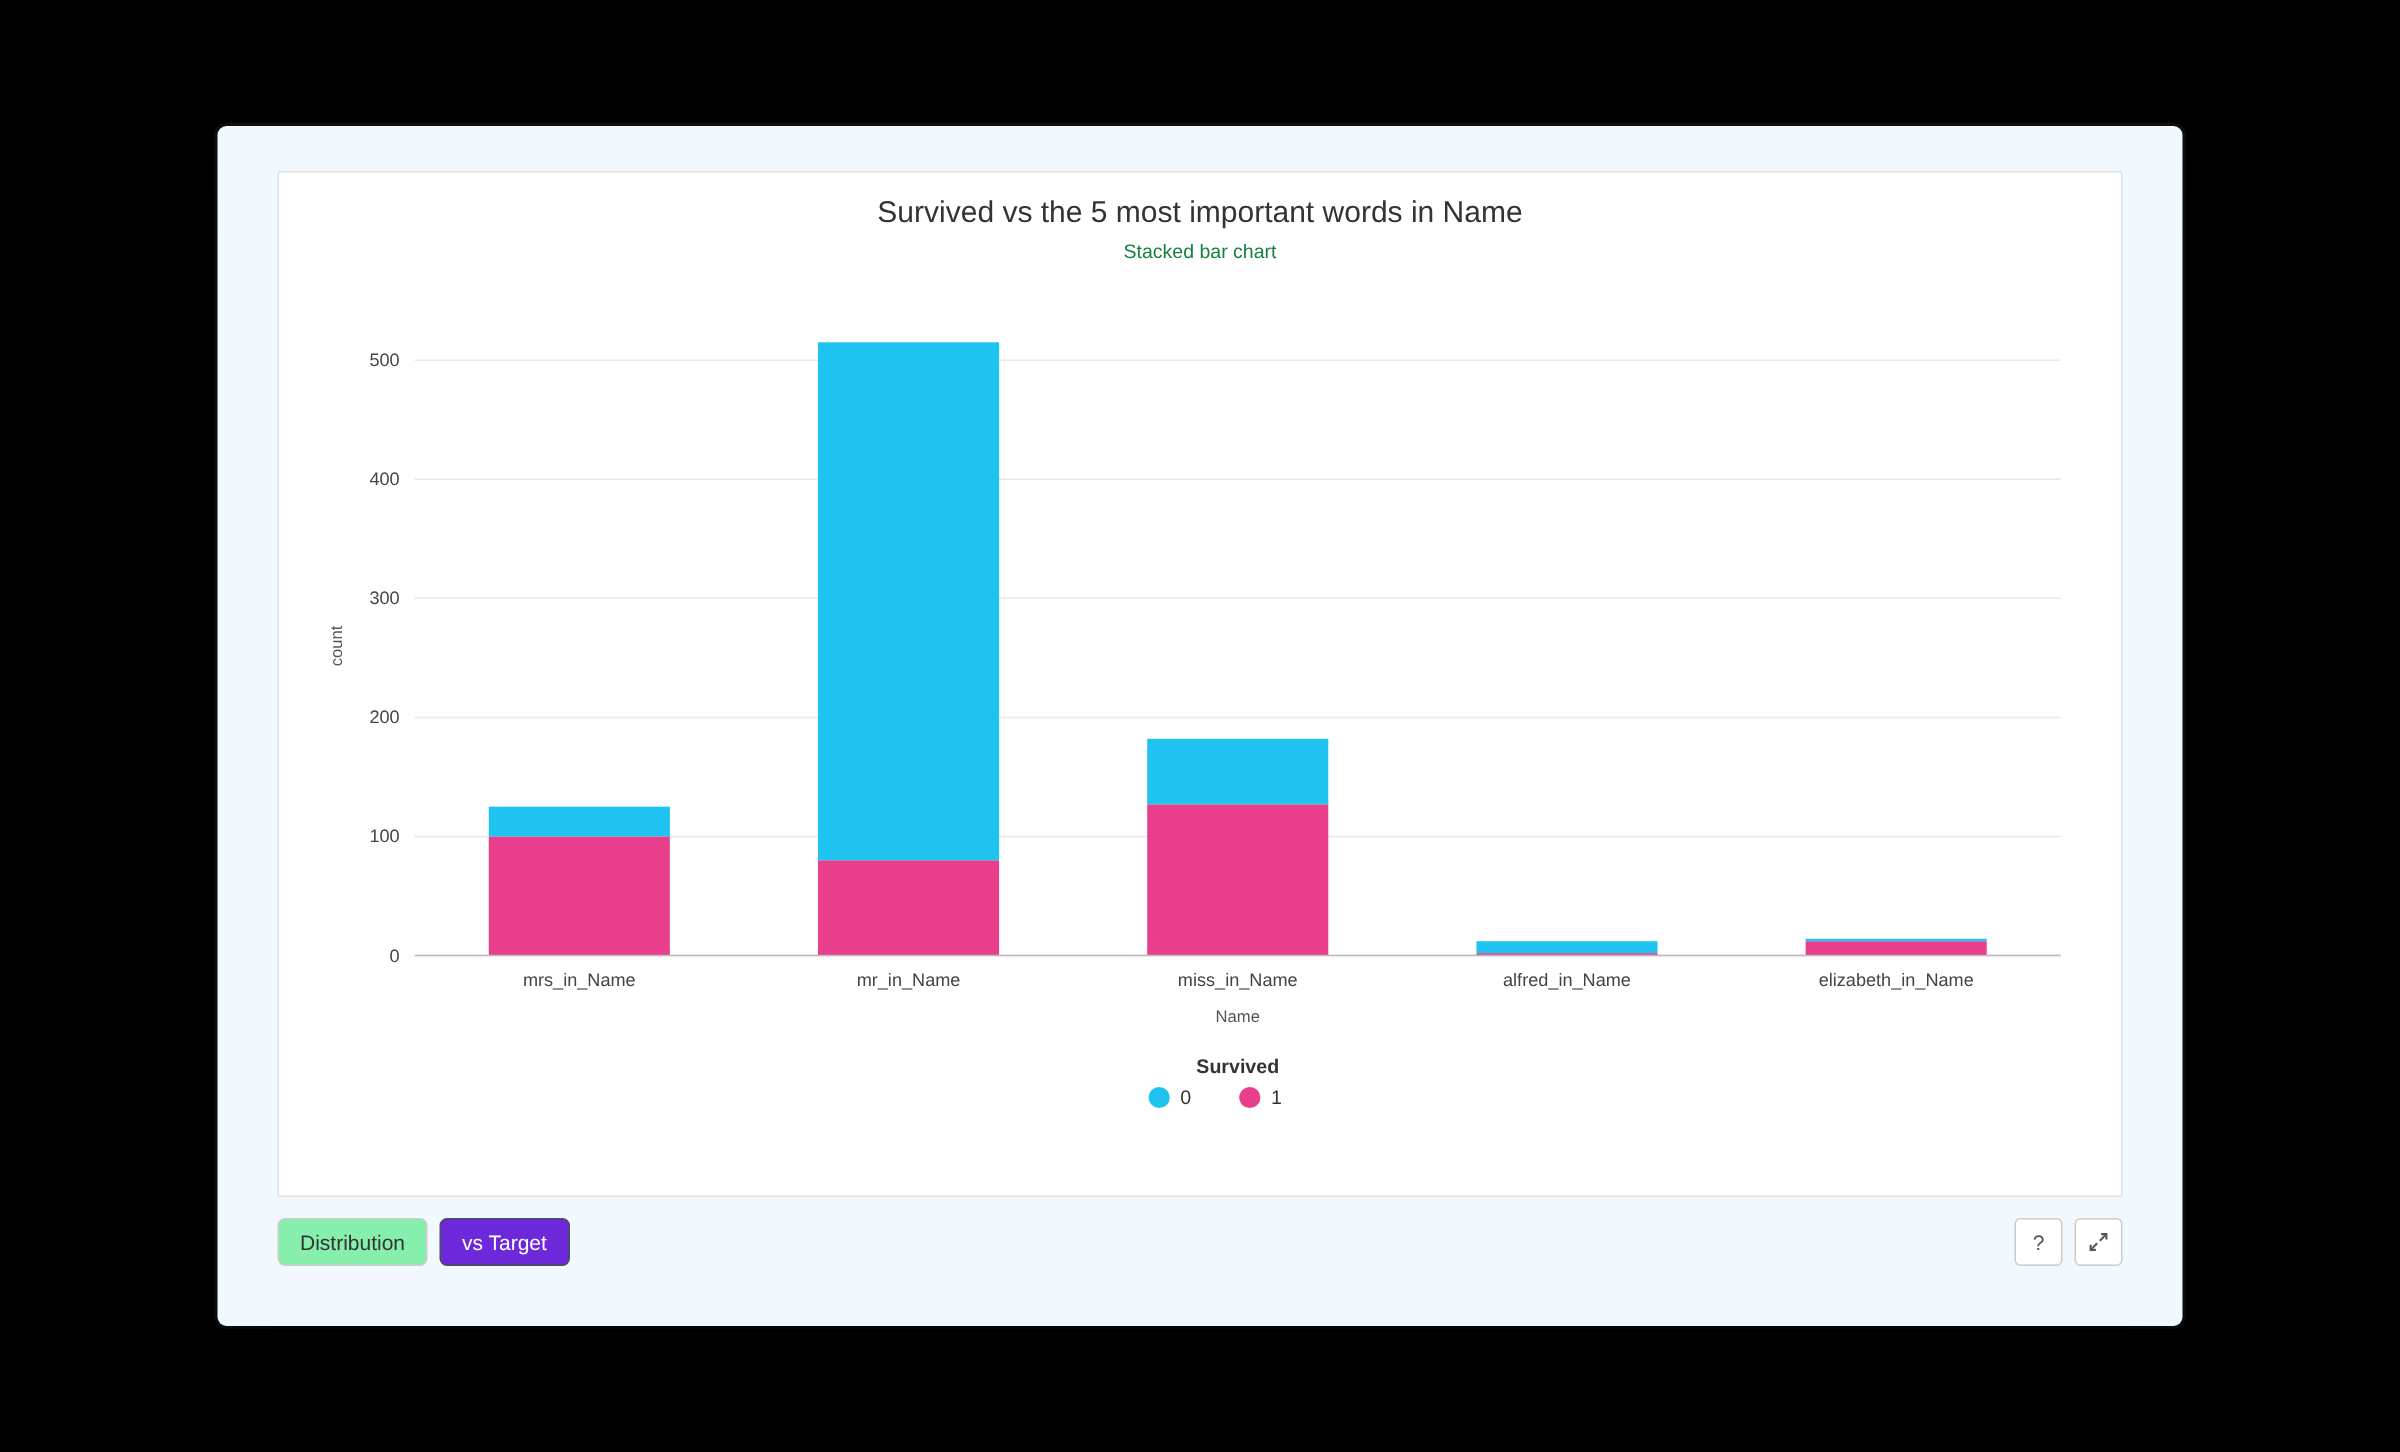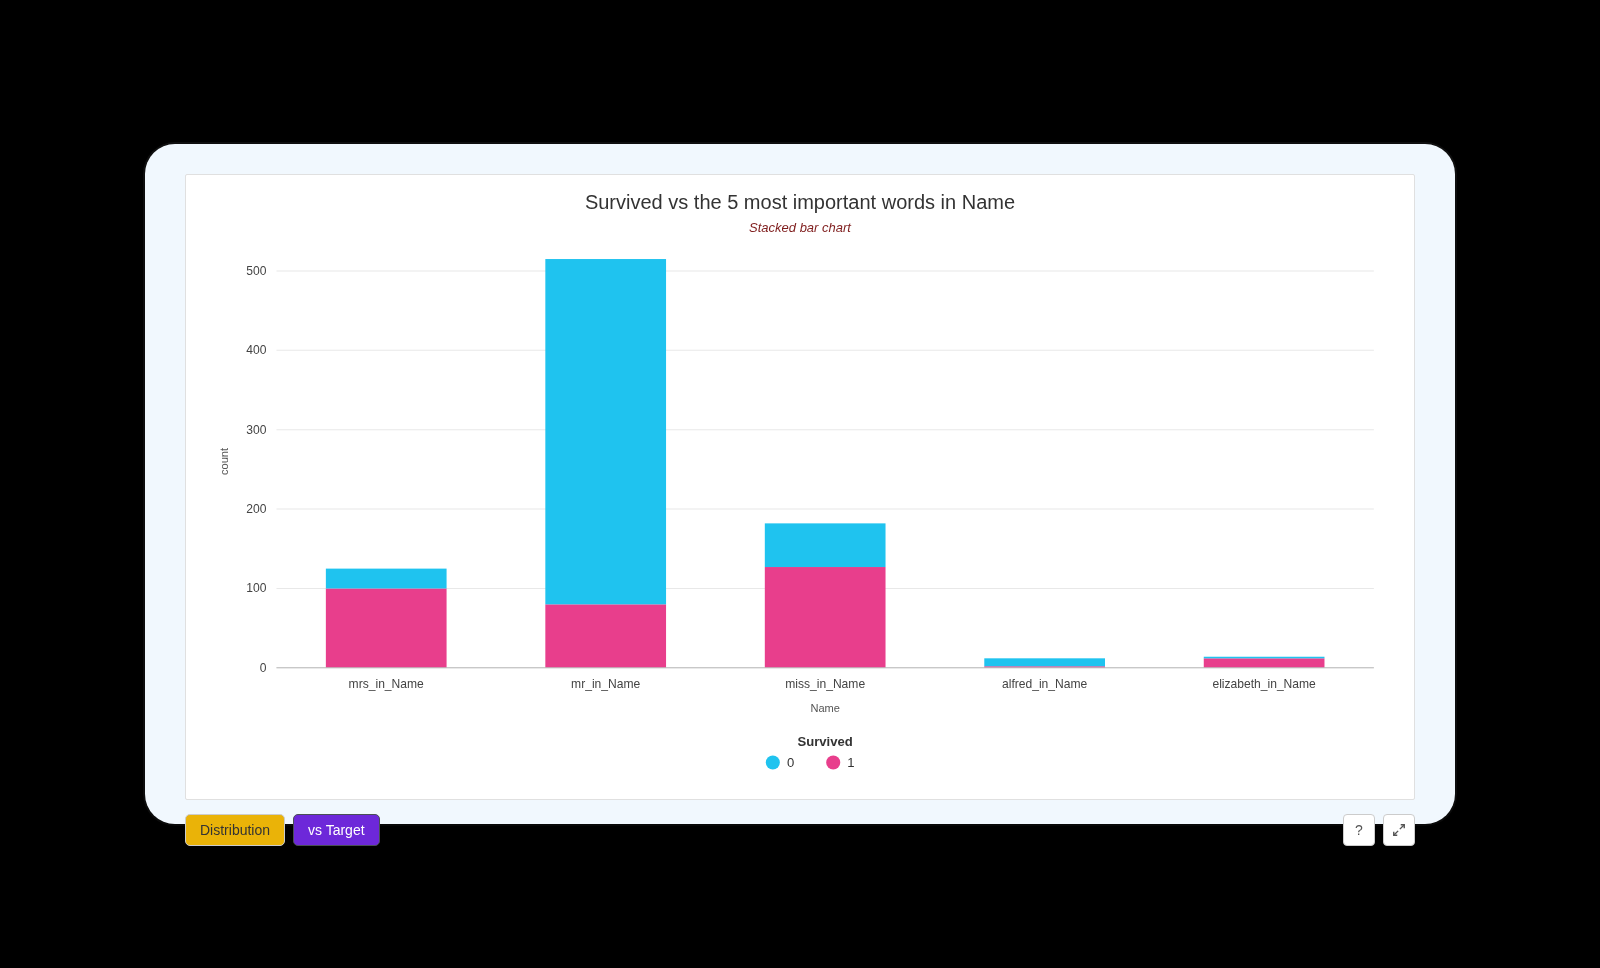--- a/index.html
+++ b/index.html
@@ -13,23 +13,23 @@
   }
   .stage {
     width: 1600px;
     height: 968px;
     display: flex;
     align-items: center;
     justify-content: center;
   }
   .device {
     width: 1310px;
-    height: 680px;
+    height: 800px;
     background: #f1f8fe;
-    border-radius: 30px;
+    border-radius: 6px;
     box-shadow: 0 25px 50px rgba(0,0,0,0.6), 0 0 0 2px #111;
     padding: 30px 40px 40px 40px;
     box-sizing: border-box;
     position: relative;
     display: flex;
     flex-direction: column;
   }
   .card {
     background: #fff;
     border: 1px solid #e0e0e0;
@@ -43,24 +43,23 @@
   .chart-title {
     text-align: center;
     font-size: 20px;
     color: #333;
     margin-top: 6px;
     font-weight: 500;
   }
   .chart-subtitle {
     text-align: center;
     font-size: 13px;
-    color: #7f1d1d;
+    color: #15803d;
     margin-top: 6px;
     margin-bottom: 10px;
-    font-style: italic;
   }
   .plot-wrap {
     flex: 1;
     position: relative;
   }
   svg { display: block; }
   .axis-label { font-size: 11px; fill: #555; }
   .tick-label { font-size: 12px; fill: #444; }
   .grid line { stroke: #e8e8e8; stroke-width: 1; }
   .legend-title { font-size: 13px; font-weight: 600; fill: #333; text-anchor: middle; }
@@ -70,21 +69,21 @@
     display: flex;
     align-items: center;
     margin-top: 14px;
     gap: 8px;
   }
   .btn {
     font-size: 14px;
     padding: 7px 14px;
     border-radius: 5px;
     border: 1px solid #ccc;
-    background: #eab308;
+    background: #86efac;
     color: #333;
     cursor: pointer;
   }
   .btn.active {
     background: #6d28d9;
     color: #fff;
     border-color: #4a4f55;
   }
   .toolbar-spacer { flex: 1; }
   .icon-btn {

